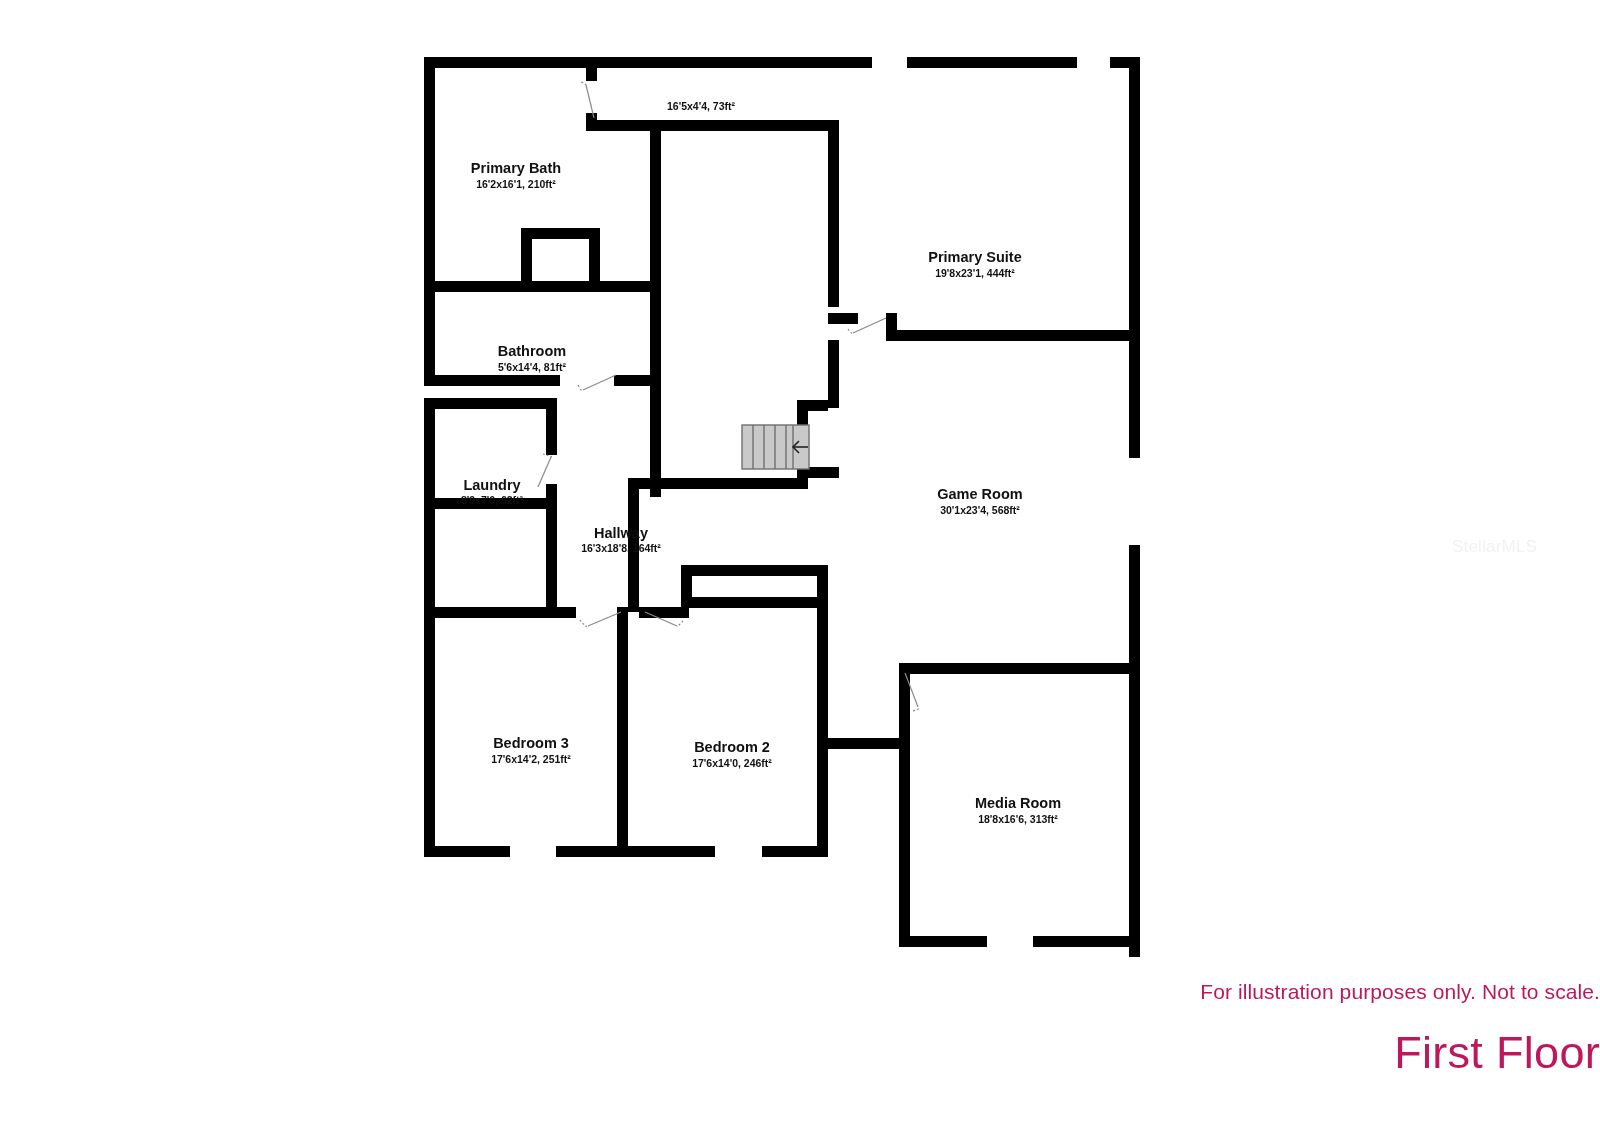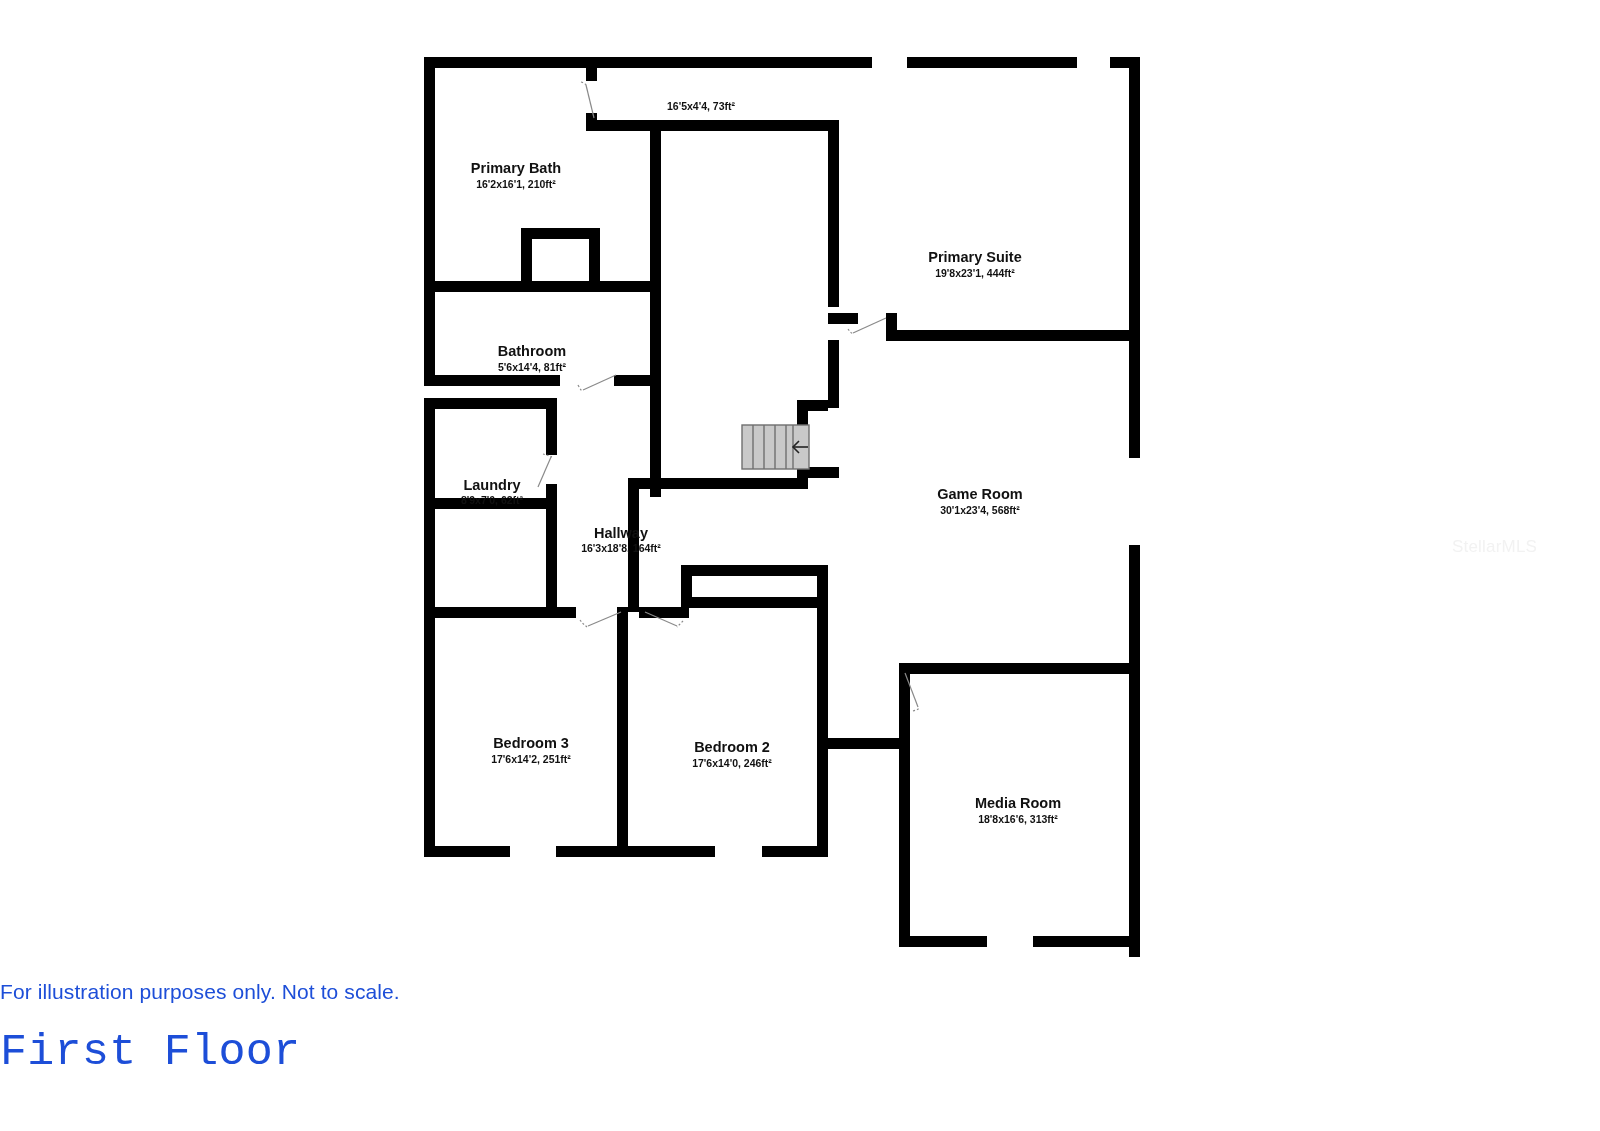--- a/index.html
+++ b/index.html
@@ -71,34 +71,33 @@
   }
   .stair-arrow {
     fill: none;
     stroke: #222222;
     stroke-width: 1.6;
   }
   .caption {
     position: absolute;
     left: 0;
     right: 0;
-    text-align: left;
-    color: #1d4ed8;
+    text-align: right;
+    color: #be185d;
     font-family: "Liberation Sans", sans-serif;
   }
   #disclaimer {
     top: 980px;
     font-size: 21px;
     letter-spacing: 0.1px;
   }
   #floor-title {
     top: 1027px;
     font-size: 45px;
     letter-spacing: 0.3px;
-    font-family: Liberation Mono, monospace;
   }
   #watermark {
     position: absolute;
     left: 1452px;
     top: 537px;
     font-family: "Liberation Sans", sans-serif;
     font-size: 17px;
     color: #f2f2f2;
     letter-spacing: 0.2px;
     user-select: none;

